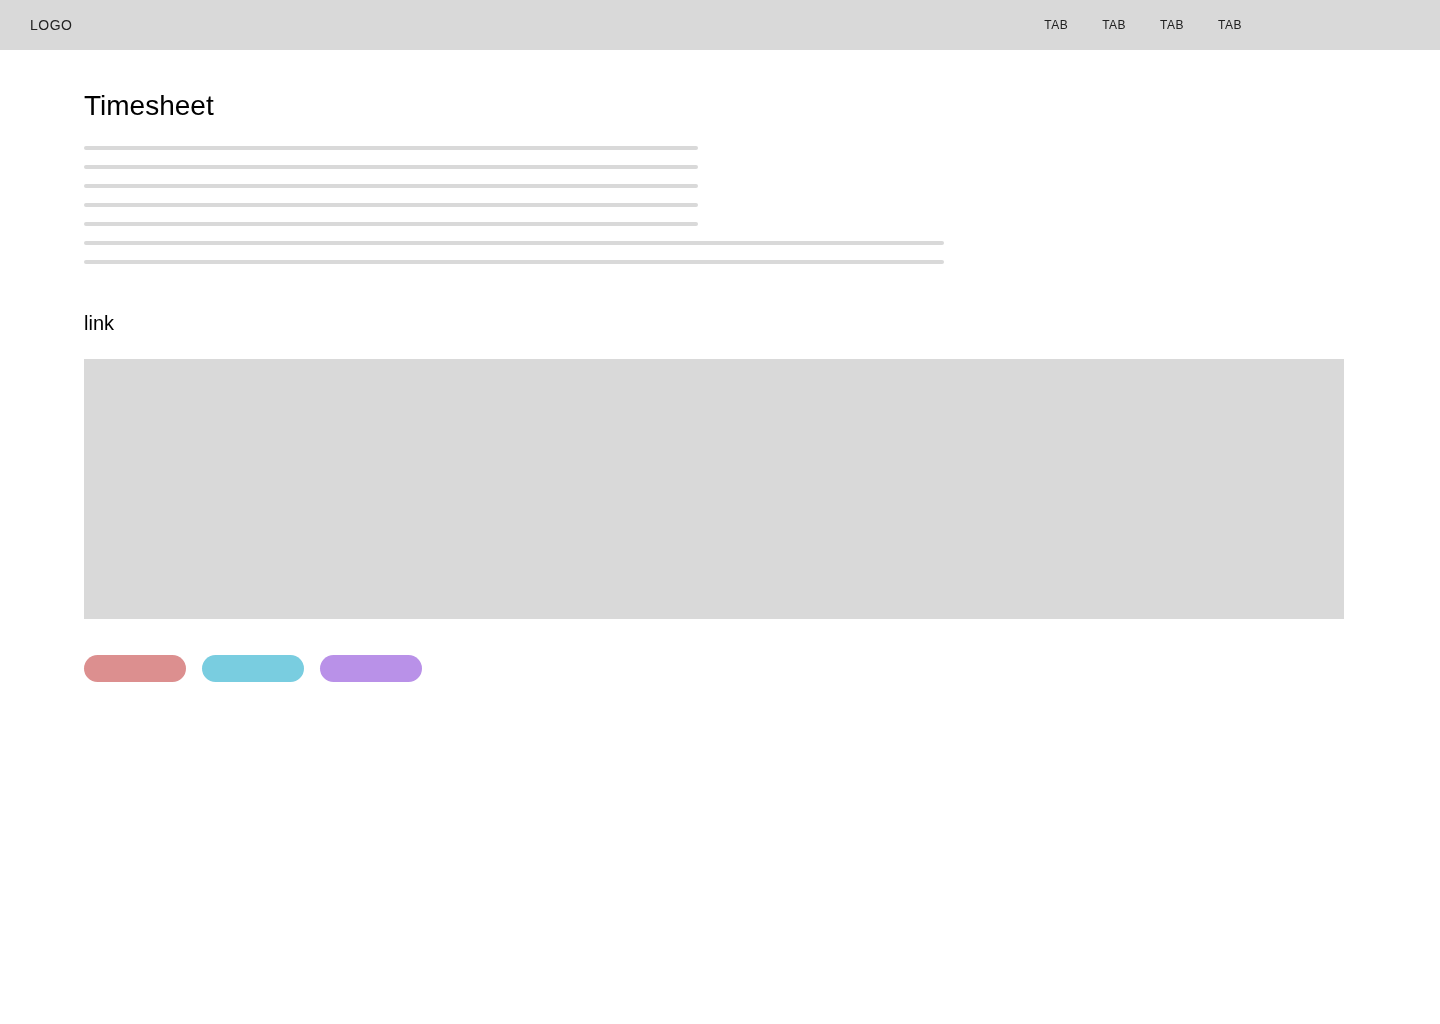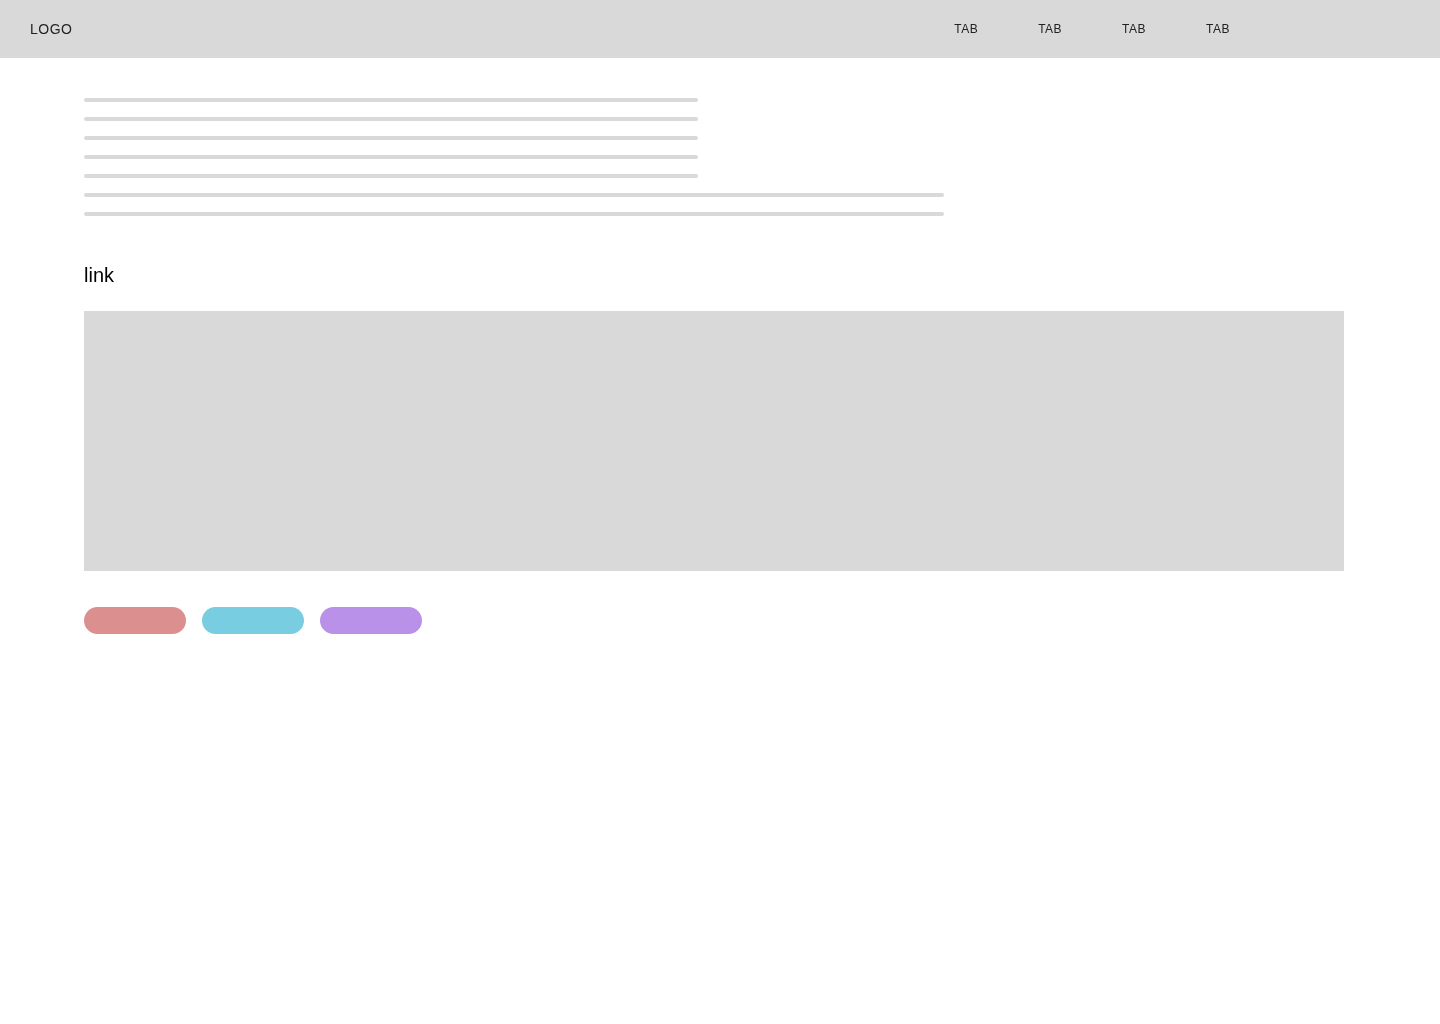--- a/index.html
+++ b/index.html
@@ -8,34 +8,34 @@
       box-sizing: border-box;
     }
     body {
       font-family: -apple-system, BlinkMacSystemFont, "Segoe UI", Helvetica, Arial, sans-serif;
       background: #ffffff;
       width: 1440px;
       height: 1024px;
     }
     .header {
       background: #d9d9d9;
-      height: 58px;
+      height: 50px;
       display: flex;
       align-items: center;
       justify-content: space-between;
-      padding: 0 30px 0 30px;
+      padding: 0 18px 0 30px;
     }
     .logo {
       font-size: 14px;
       letter-spacing: 0.5px;
       color: #222;
     }
     .nav-tabs {
       display: flex;
-      gap: 60px;
+      gap: 34px;
       margin-right: 180px;
     }
     .nav-tab {
       font-size: 12px;
       letter-spacing: 0.5px;
       color: #222;
       cursor: pointer;
     }
     .main {
       padding: 40px 84px 0 84px;
@@ -97,20 +97,21 @@
   <div class="logo">LOGO</div>
   <div class="nav-tabs">
     <div class="nav-tab">TAB</div>
     <div class="nav-tab">TAB</div>
     <div class="nav-tab">TAB</div>
     <div class="nav-tab">TAB</div>
   </div>
 </div>
 
 <div class="main">
+  <h1 class="page-title">Timesheet</h1>
 
   <div class="skeleton-lines">
     <div class="skeleton-line short"></div>
     <div class="skeleton-line short"></div>
     <div class="skeleton-line short"></div>
     <div class="skeleton-line short"></div>
     <div class="skeleton-line short"></div>
     <div class="skeleton-line long"></div>
     <div class="skeleton-line long"></div>
   </div>

